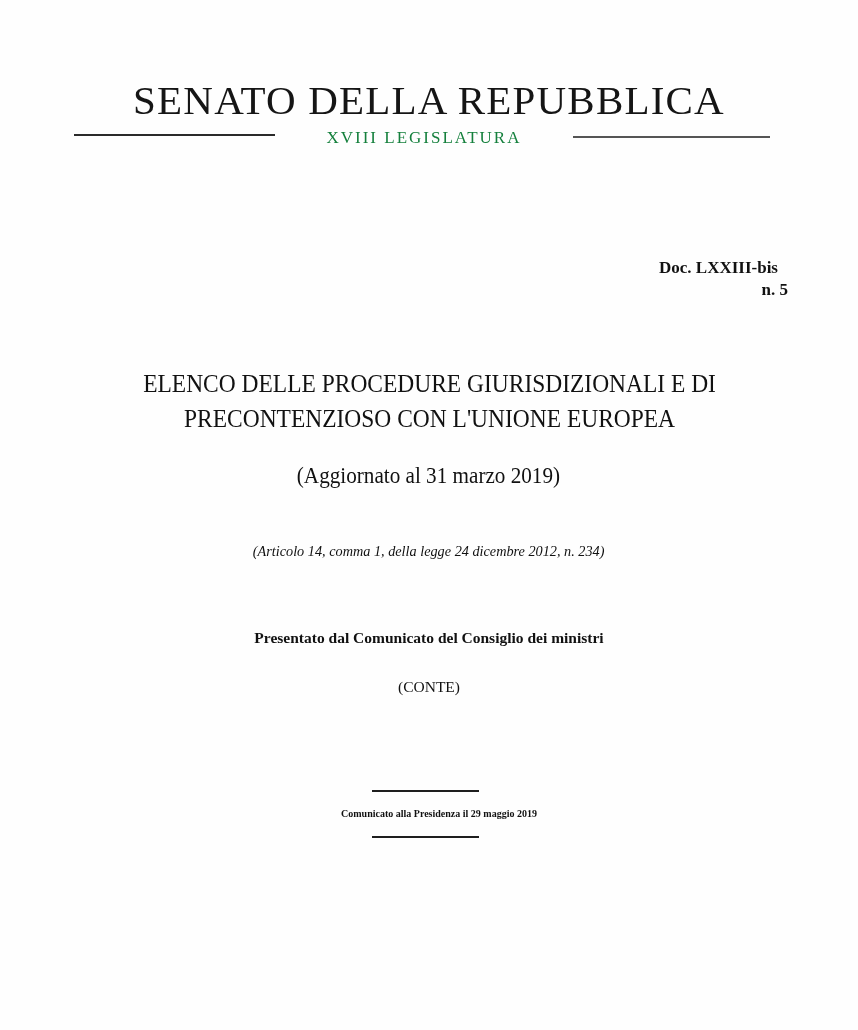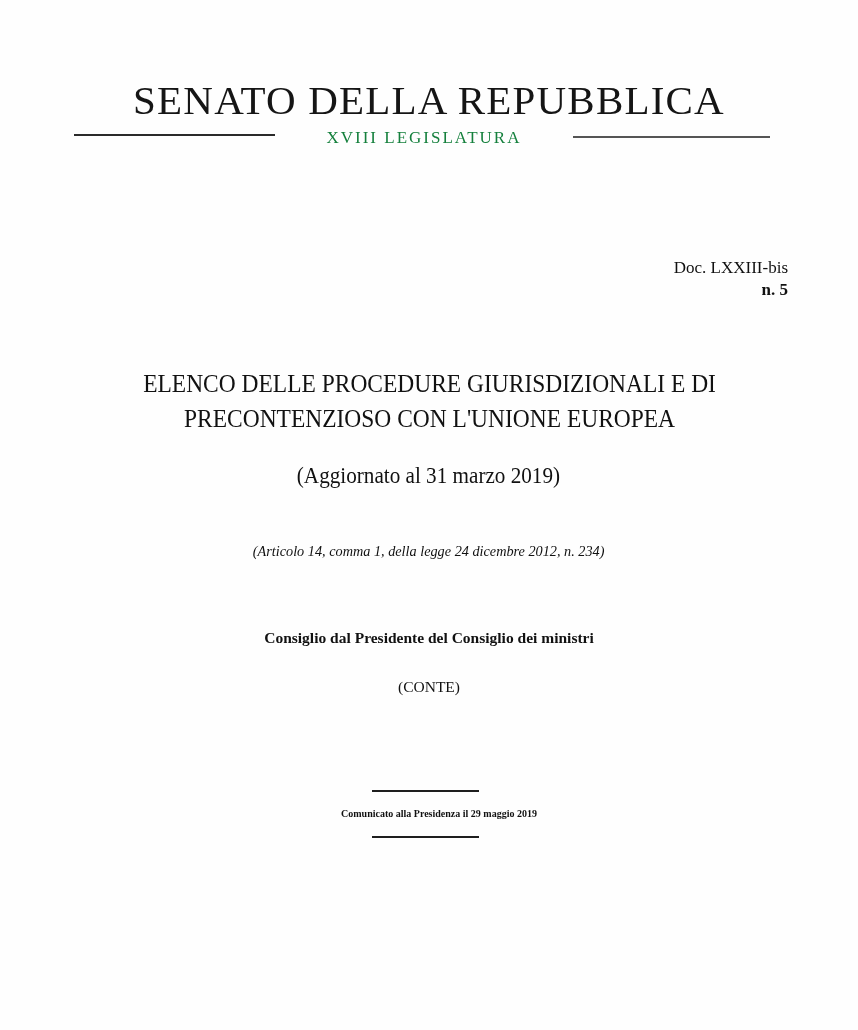--- a/index.html
+++ b/index.html
@@ -37,23 +37,23 @@
     .legislatura {
       left: 275px; width: 298px; top: 127px;
       font-size: 17px;
       letter-spacing: 2px;
       line-height: 22px;
       text-align: center;
       color: #15803d;
     }
 
     .doc-ref {
-      right: 70px; top: 257px;
+      right: 80px; top: 257px;
       font-size: 17px;
-      font-weight: normal;
+      font-weight: bold;
       line-height: 22px;
       text-align: right;
     }
     .doc-num {
       right: 70px; top: 279px;
       font-size: 17px;
       font-weight: bold;
       line-height: 22px;
       text-align: center;
     }
@@ -130,20 +130,20 @@
 
   <div class="abs main-heading">
     <span>ELENCO DELLE PROCEDURE GIURISDIZIONALI E DI</span>
     <span>PRECONTENZIOSO CON L'UNIONE EUROPEA</span>
   </div>
 
   <div class="abs updated">(Aggiornato al 31 marzo 2019)</div>
 
   <div class="abs legal-ref">(Articolo 14, comma 1, della legge 24 dicembre 2012, n. 234)</div>
 
-  <div class="abs presented-by">Consiglio dal Presidente del Consiglio dei ministri</div>
+  <div class="abs presented-by">Presentato dal Comunicato del Consiglio dei ministri</div>
   <div class="abs presenter">(CONTE)</div>
 
   <div class="rule rule-short top"></div>
   <div class="abs communicated">Comunicato alla Presidenza il 29 maggio 2019</div>
   <div class="rule rule-short bottom"></div>
 
 </div>
 
 </body></html>

